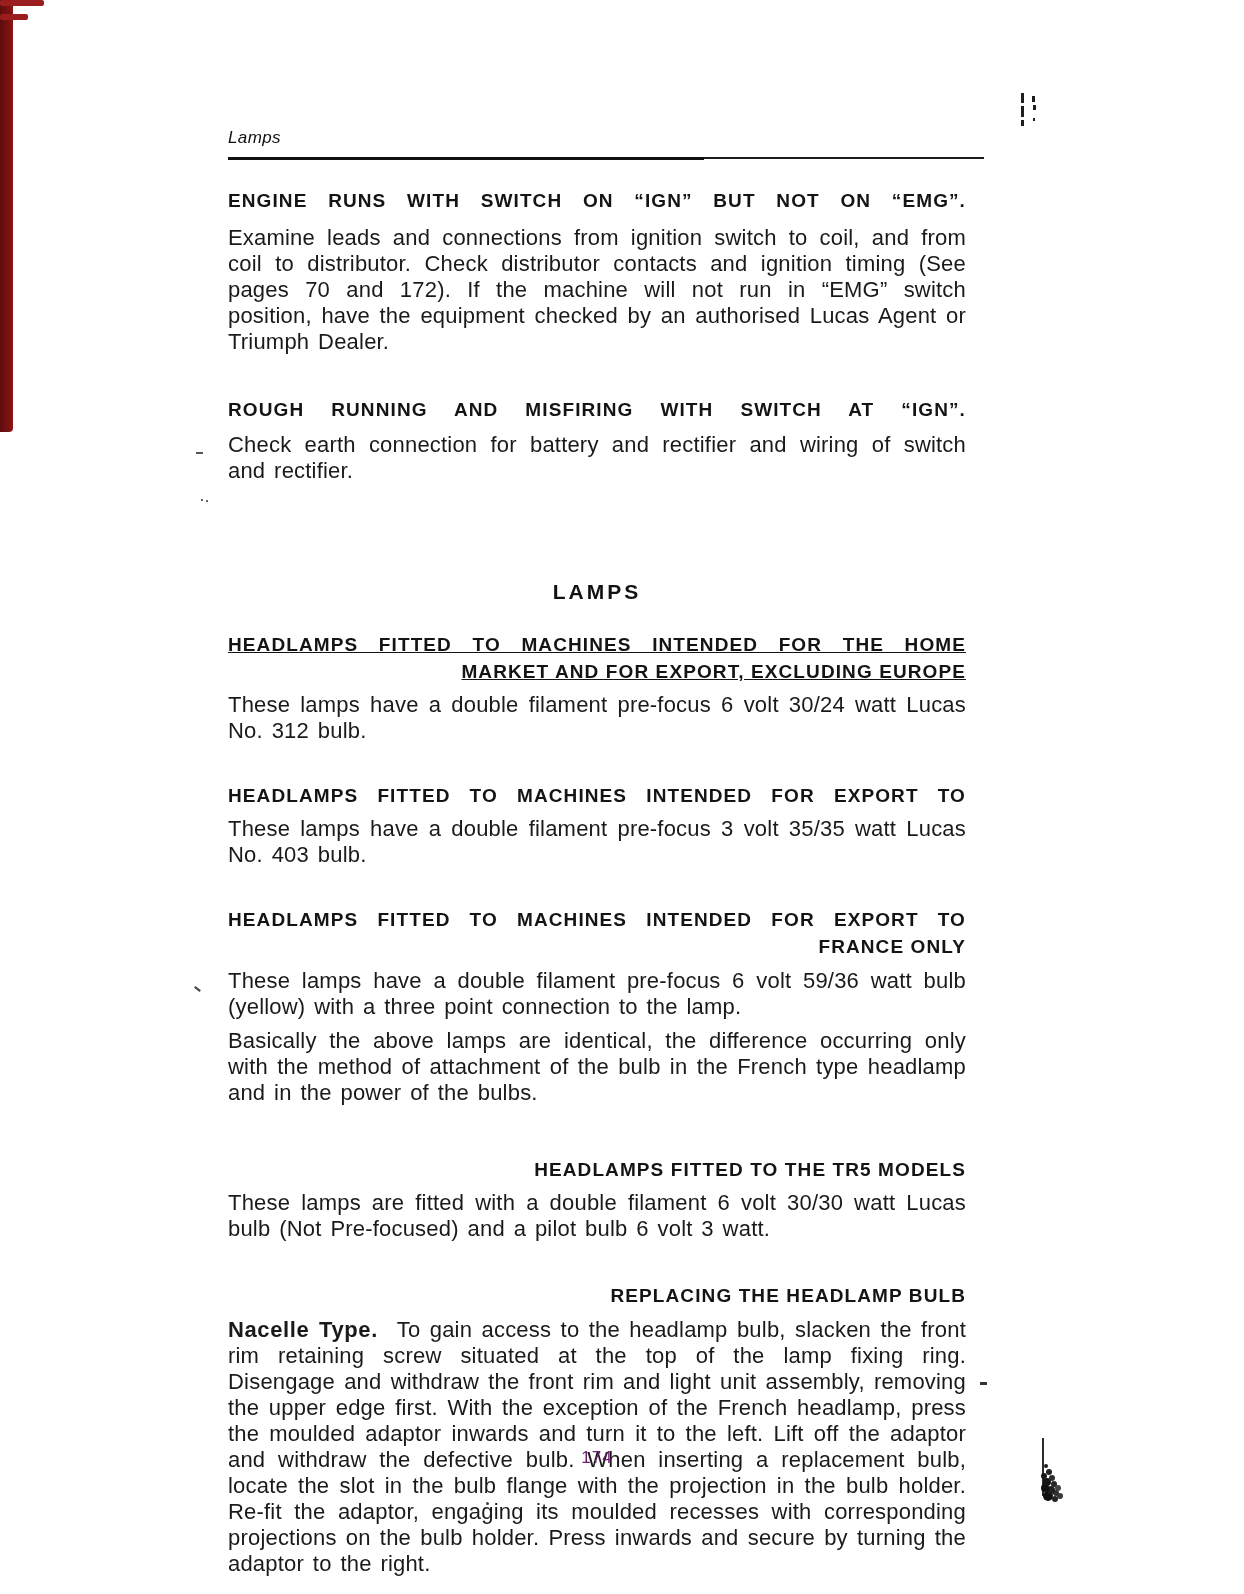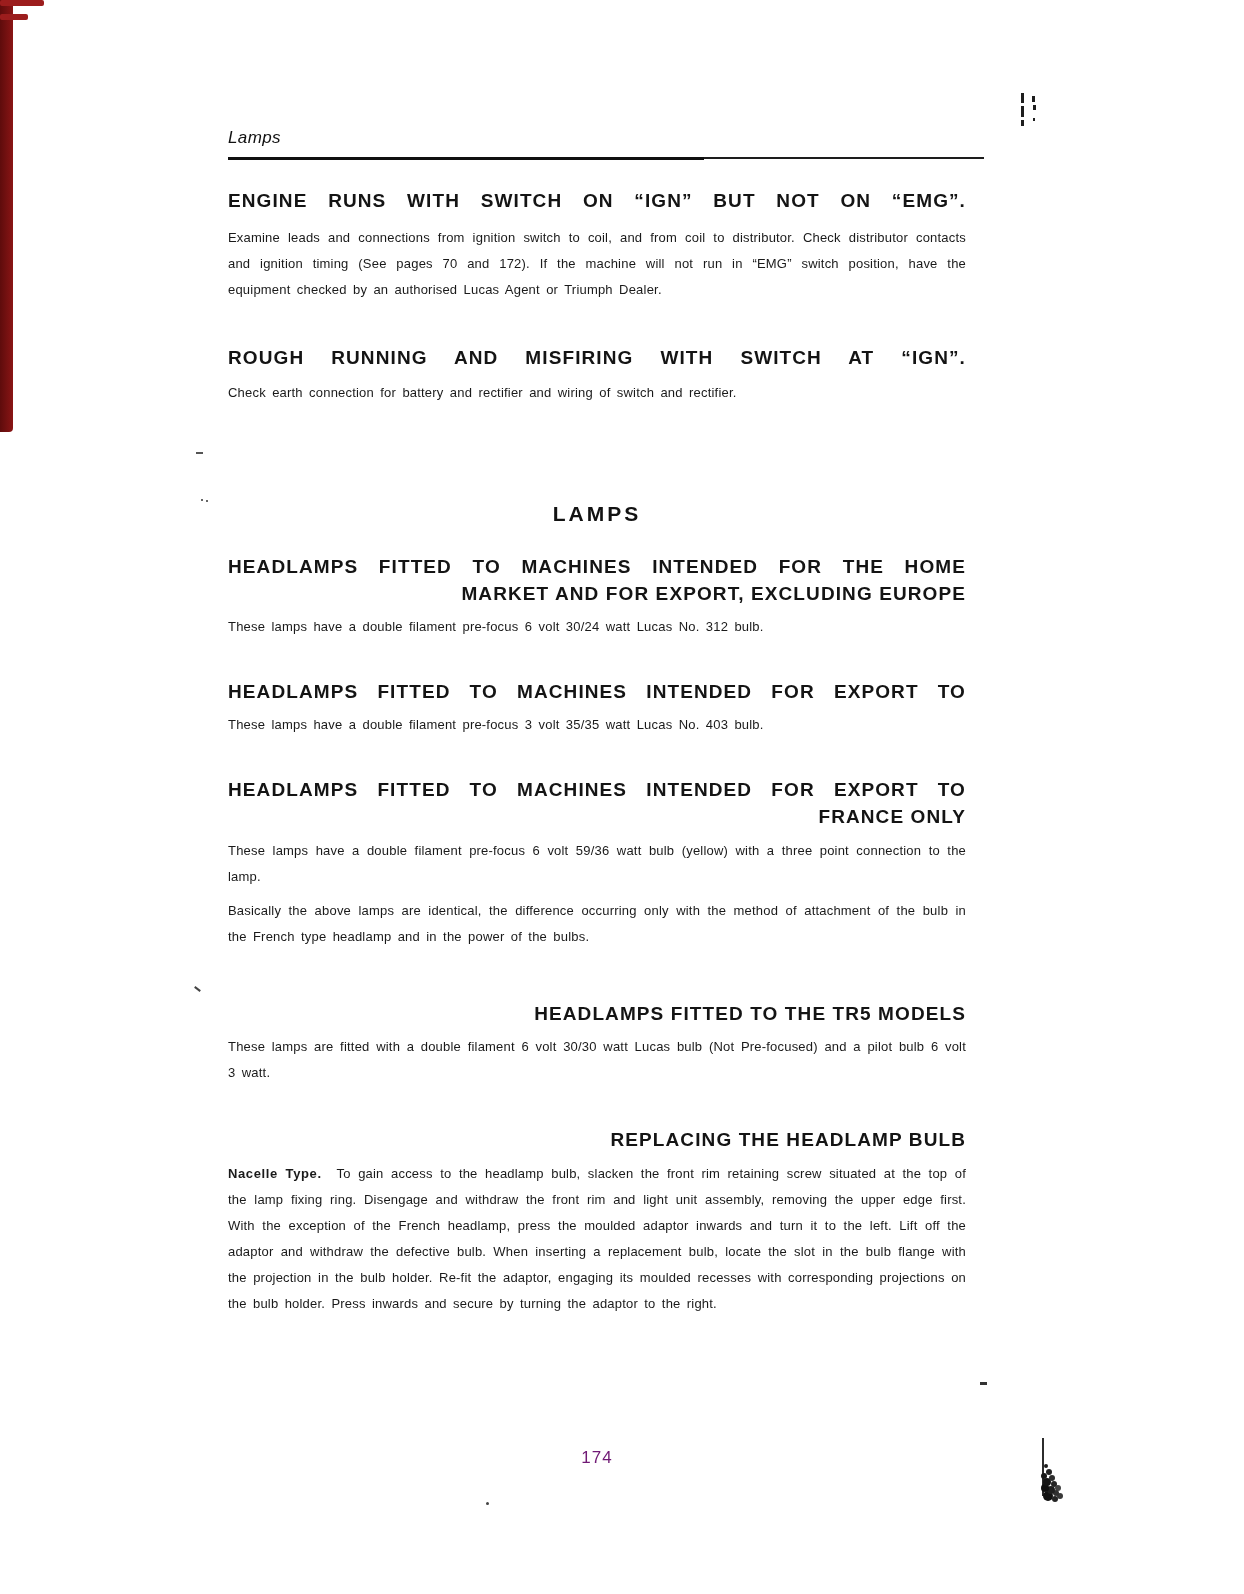--- a/index.html
+++ b/index.html
@@ -41,39 +41,39 @@
 
   .fault-heading, .section-heading {
     font-weight:bold; color:#141414;
     font-size:19px; line-height:27px;
     letter-spacing:1.1px;
   }
   .jline { text-align:justify; text-align-last:justify; }
   .lline { text-align:right; }
 
   p.body {
-    font-size:13px; line-height:26px;
+    font-size:22px; line-height:26px;
     text-align:justify;
     letter-spacing:0.2px; word-spacing:2.5px;
     color:#1a1a1a;
   }
   .lead { font-weight:bold; letter-spacing:0.6px; }
 
   .mt-h1 { margin-top:26px; }
   .mt-p1 { margin-top:11px; }
   .mt-h2 { margin-top:41px; }
   .mt-p2 { margin-top:9px; }
   .lamps-title {
     margin-top:95px;
     font-weight:bold; font-size:21px; line-height:26px;
     letter-spacing:3px; text-align:center;
     color:#121212;
   }
   .mt-sec  { margin-top:38px; }
-  .mt-sec1 { margin-top:26px; }
+  .mt-sec1 { margin-top:26px;text-decoration:underline; }
   .mt-sec-lg { margin-top:50px; }
   .mt-rep  { margin-top:40px; }
   .mt-pp   { margin-top:7px; }
   .mt-pp2  { margin-top:8px; }
 
   .footer {
     position:absolute; left:228px; top:1448px;
     width:738px; text-align:center;
     font-size:17px; letter-spacing:1px; color:#701a75;
   }

